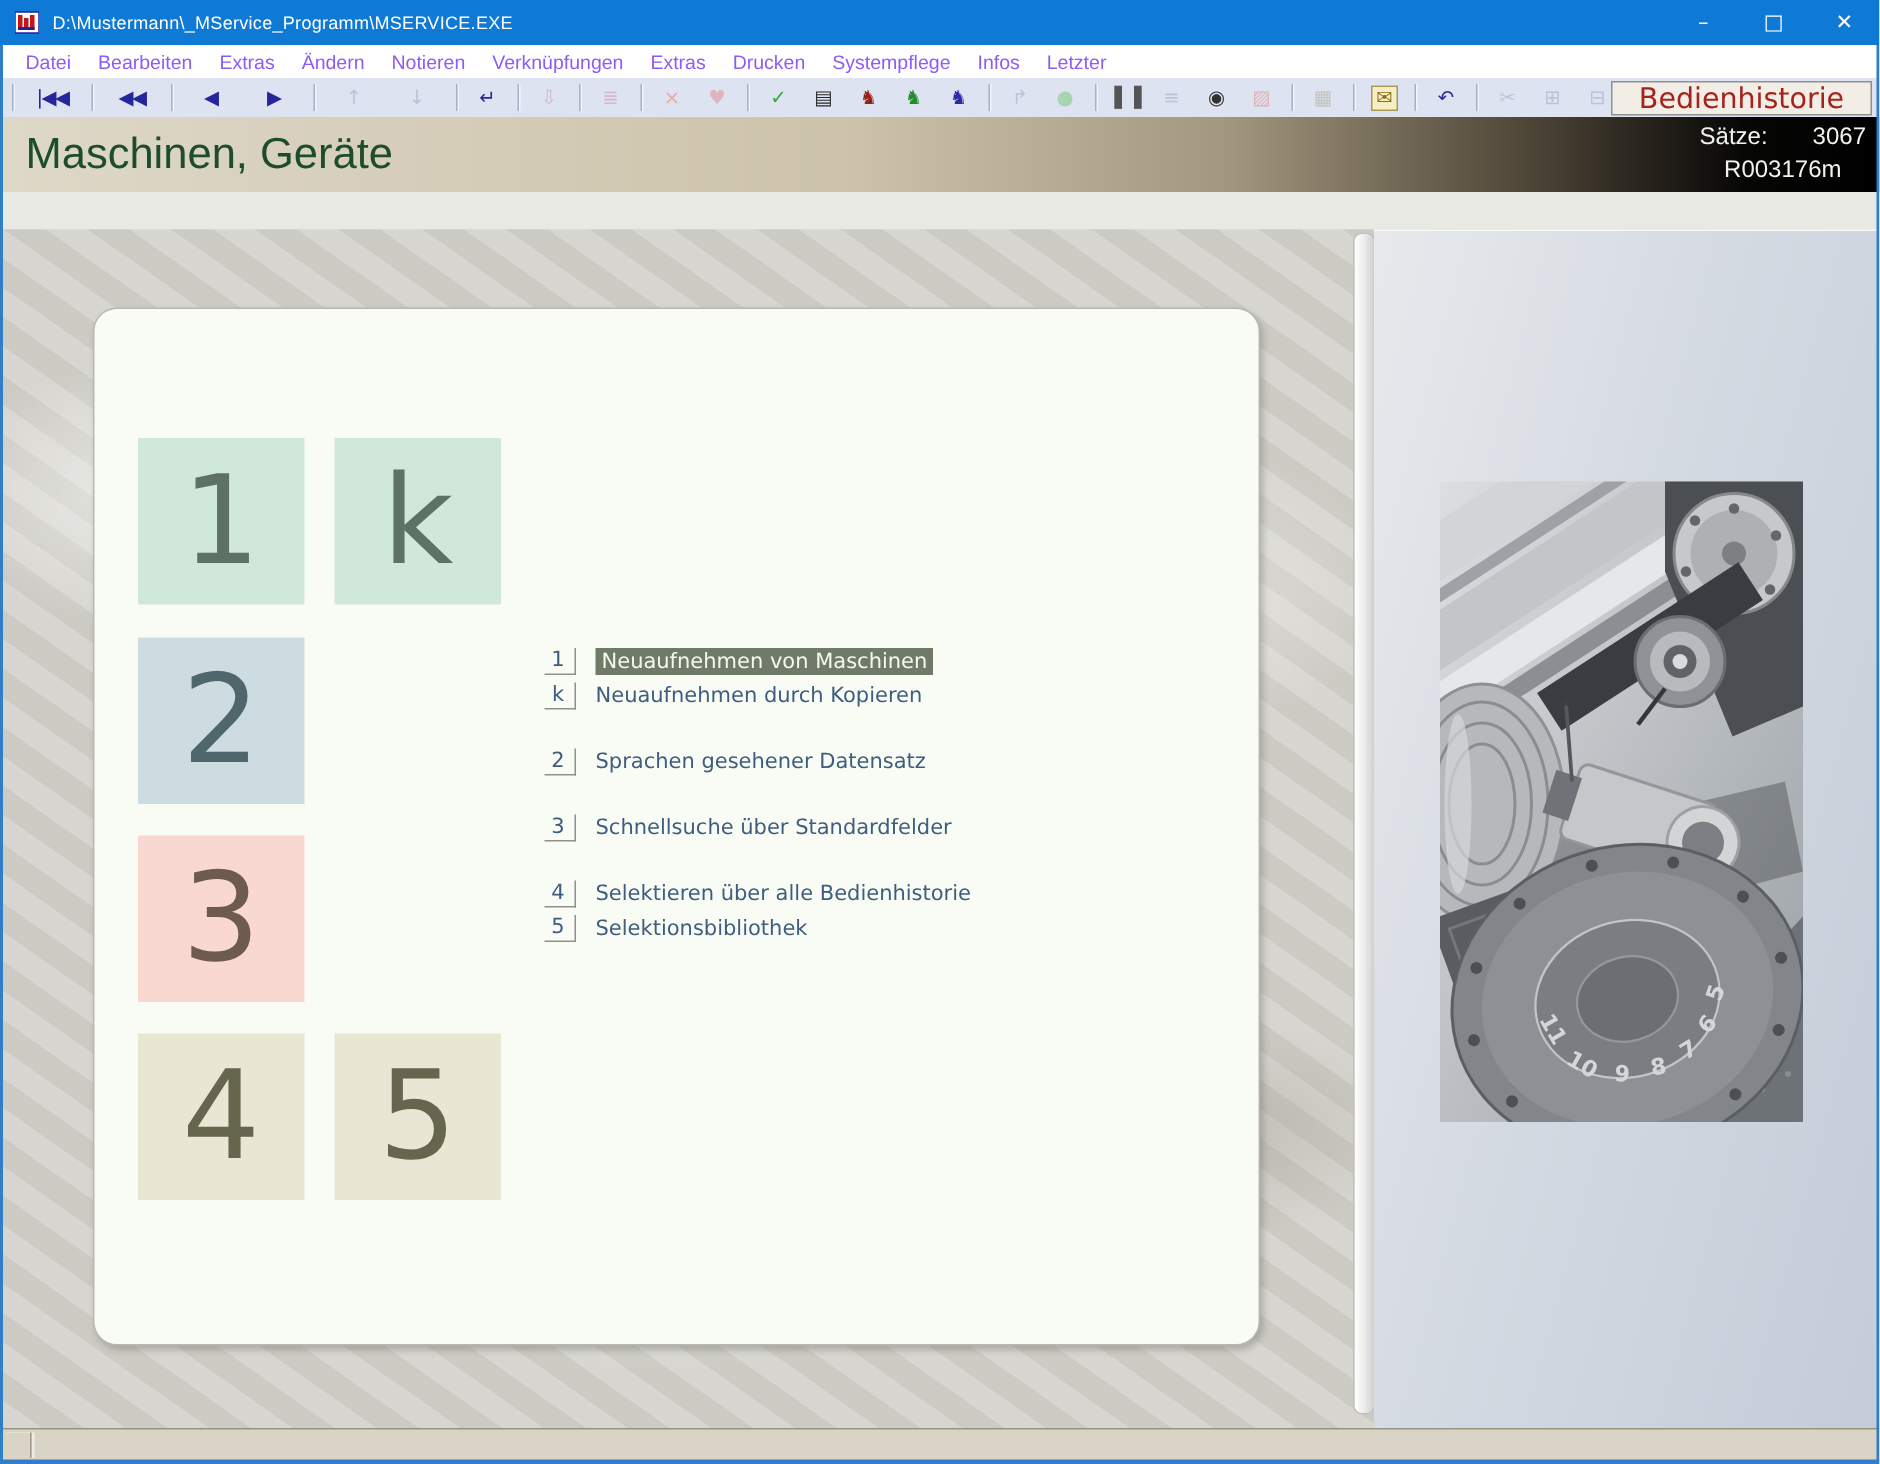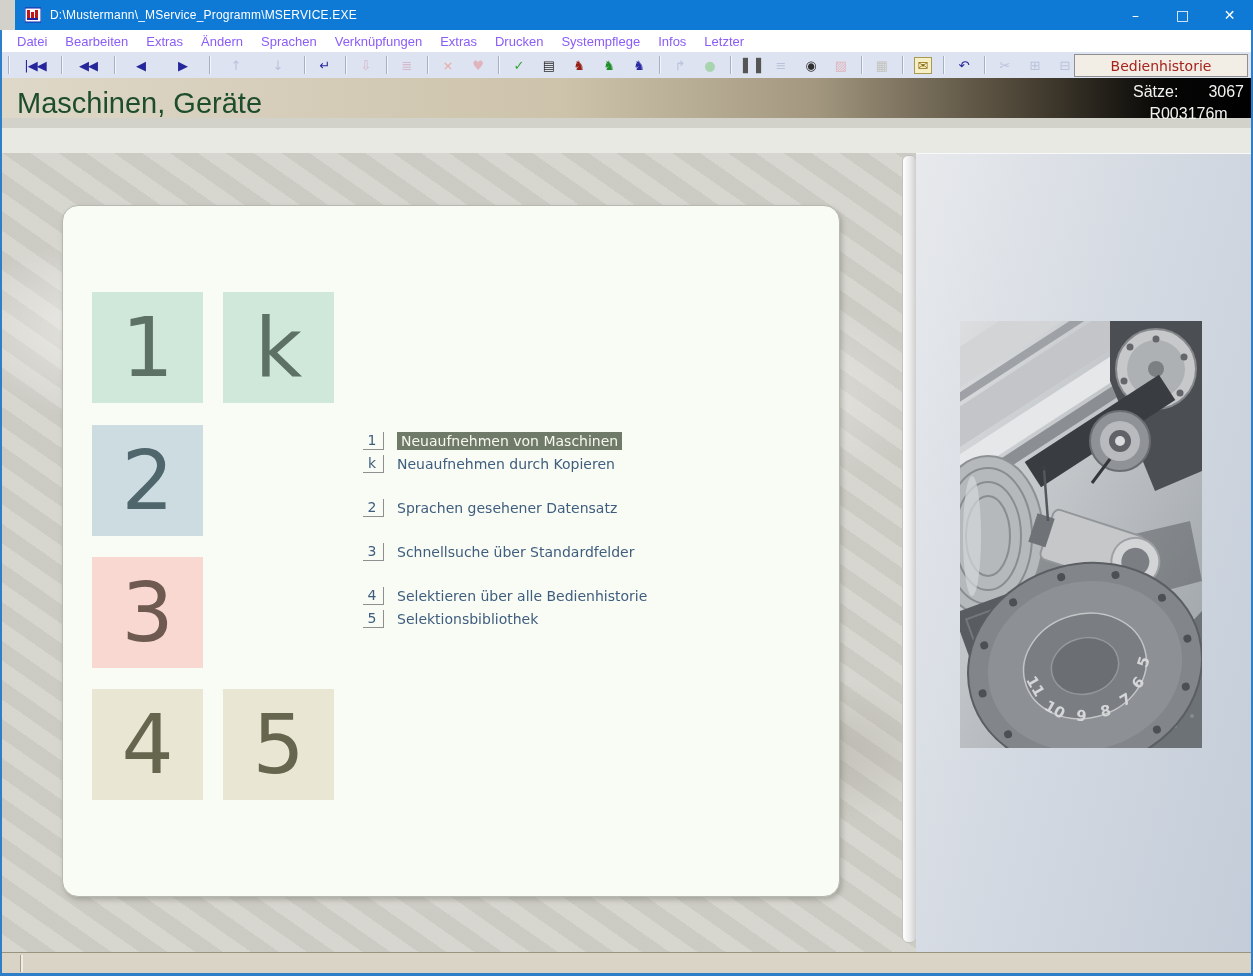--- a/index.html
+++ b/index.html
@@ -1,20 +1,20 @@
 <!DOCTYPE html>
 <html><head>
 <meta charset="utf-8">
 <style>
   html,body{margin:0;padding:0;background:#ffffff;}
   .win{position:relative;width:1253px;height:976px;overflow:hidden;
        font-family:"Liberation Sans",sans-serif;background:#d2d1ca;}
 
   
-  .titlebar{position:absolute;left:15px;top:0;right:0;height:30px;background:#0e7ad6;
+  .titlebar{position:absolute;left:0;top:0;right:0;height:30px;background:#0e7ad6;
             display:flex;align-items:center;color:#fff;}
   .appicon{margin-left:10px;width:16px;height:16px;flex:0 0 16px;}
   .title{font-size:12px;margin-left:9px;letter-spacing:.2px;}
   .ctrls{position:absolute;right:0;top:0;height:30px;display:flex;}
   .ctrl{width:47px;height:30px;display:flex;align-items:center;justify-content:center;
         font-size:14px;color:#fff;font-family:"DejaVu Sans",sans-serif;cursor:default;}
 
   
   .menubar{position:absolute;left:0;top:30px;right:0;height:22px;background:#ffffff;
            border-bottom:1px solid #dcdcdc;display:flex;align-items:center;padding-left:8px;}
@@ -31,25 +31,25 @@
   .c-navy{color:#26269c;} .c-dis{color:#b9c3da;} .c-dpk{color:#d4b8cc;}
   .c-redx{color:#e8a8a4;font-size:15px;} .c-pink{color:#e0b4bc;}
   .c-grn{color:#2fa73a;font-weight:bold;} .c-doc{color:#2a2a2a;}
   .c-sqr{color:#962016;font-size:15px;} .c-sqg{color:#1e8e28;font-size:15px;} .c-sqb{color:#2a2aa4;font-size:15px;}
   .c-inf{color:#a8d4b0;} .c-drk{color:#555;letter-spacing:-2px;font-size:11px;}
   .c-eye{color:#303030;} .c-gry{color:#c3c3bd;}
   .c-mailchip{background:#f6efc6;border:1px solid #a89a50;padding:1px 3px;color:#8a6c12;font-size:11px;}
   .c-help{color:#18a018;font-weight:bold;font-size:15px;}
   .tight{letter-spacing:-1px;font-size:11px;}
   .histbtn{position:absolute;right:5px;top:2px;width:172px;height:21px;background:#f2eee5;
-           border:1px solid #8f8f8f;color:#a5231d;font-size:14px;
+           border:1px solid #8f8f8f;color:#a5231d;font-size:19px;
            font-family:"DejaVu Sans",sans-serif;display:flex;align-items:center;justify-content:center;cursor:default;}
 
   
-  .header{position:absolute;left:0;top:78px;right:0;height:40px;
+  .header{position:absolute;left:0;top:78px;right:0;height:50px;
           background:linear-gradient(to right,#ded8c8 0%,#cdc3ab 45%,#a3987f 65%,#4a4234 82%,#060605 93%,#000 100%);}
   .header .pagetitle{margin:0;font-size:29px;font-weight:400;color:#1d4d2c;line-height:50px;padding-left:17px;}
   .saetze{position:absolute;right:9px;top:3px;text-align:center;color:#f2f2ee;font-size:16px;line-height:22px;}
   .saetze .val{margin-left:30px;}
 
   
   .recordline{position:absolute;left:0;top:128px;right:0;height:25px;background:#e9e9e4;
               color:#1d4d2c;font-size:14px;line-height:25px;padding-left:17px;
               font-family:"DejaVu Sans",sans-serif;white-space:pre;}
 
@@ -120,21 +120,21 @@
       <div class="ctrl">□</div>
       <div class="ctrl">✕</div>
     </div>
   </div>
 
   <div class="menubar">
     <span class="mitem">Datei</span>
     <span class="mitem">Bearbeiten</span>
     <span class="mitem">Extras</span>
     <span class="mitem">Ändern</span>
-    <span class="mitem">Sprachen</span>
+    <span class="mitem">Notieren</span>
     <span class="mitem">Verknüpfungen</span>
     <span class="mitem">Extras</span>
     <span class="mitem">Drucken</span>
     <span class="mitem">Systempflege</span>
     <span class="mitem">Infos</span>
     <span class="mitem">Letzter</span>
   </div>
 
   <div class="toolbar">
     <div class="tsep"></div>

